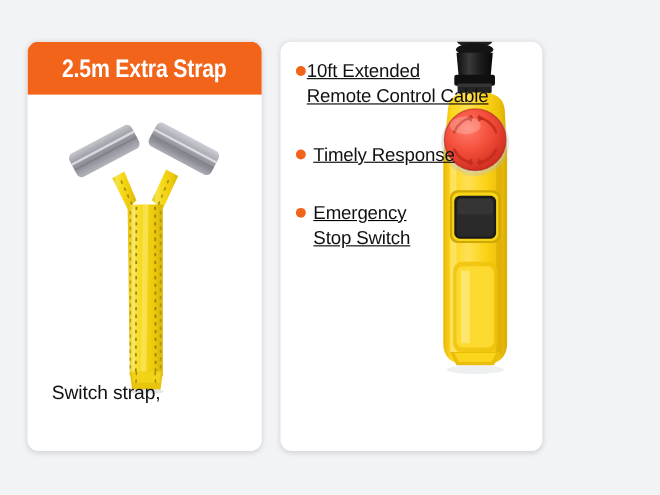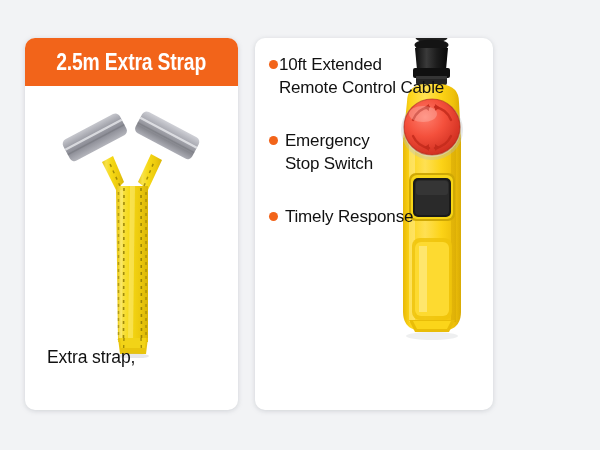--- a/index.html
+++ b/index.html
@@ -86,20 +86,21 @@
     position: absolute;
     left: 14px;
     top: 15px;
     width: 218px;
     z-index: 3;
   }
   .bullet-row {
     display: flex;
     align-items: flex-start;
     margin-bottom: 30px;
+    text-decoration: underline;
   }
   .bullet-row:last-child { margin-bottom: 0; }
   .bullet-dot {
     width: 9px;
     height: 9px;
     border-radius: 50%;
     background: #f2641a;
     flex: 0 0 auto;
     margin-top: 7px;
   }
@@ -205,21 +206,21 @@
           <g stroke="#8f7a05" stroke-width="1.4" stroke-dasharray="3 4" opacity="0.8">
             <line x1="68" y1="252" x2="67.5" y2="266"></line>
             <line x1="85" y1="252" x2="85.5" y2="266"></line>
           </g>
 
           <ellipse cx="77" cy="270" rx="16" ry="2.6" fill="#b9b9bf" opacity="0.35"></ellipse>
         </svg>
       </div>
 
       <div class="left-caption">
-        <div>Extra strap,</div>
+        <div>Switch strap,</div>
       </div>
 
     </div>
   </div>
 
   <div class="card card-right">
 
 
     <div class="card-body">
 
@@ -321,27 +322,27 @@
       <div class="bullets">
 
         <div class="bullet-row tight">
           <span class="bullet-dot"></span>
           <span class="bullet-text">10ft Extended
  Remote Control Cable</span>
         </div>
 
         <div class="bullet-row loose">
           <span class="bullet-dot"></span>
+          <span class="bullet-text">Timely Response</span>
+        </div>
+
+        <div class="bullet-row loose">
+          <span class="bullet-dot"></span>
           <span class="bullet-text">Emergency
  Stop Switch</span>
         </div>
 
-        <div class="bullet-row loose">
-          <span class="bullet-dot"></span>
-          <span class="bullet-text">Timely Response</span>
-        </div>
-
       </div>
 
     </div>
   </div>
 
 </div>
 
 </body></html>

